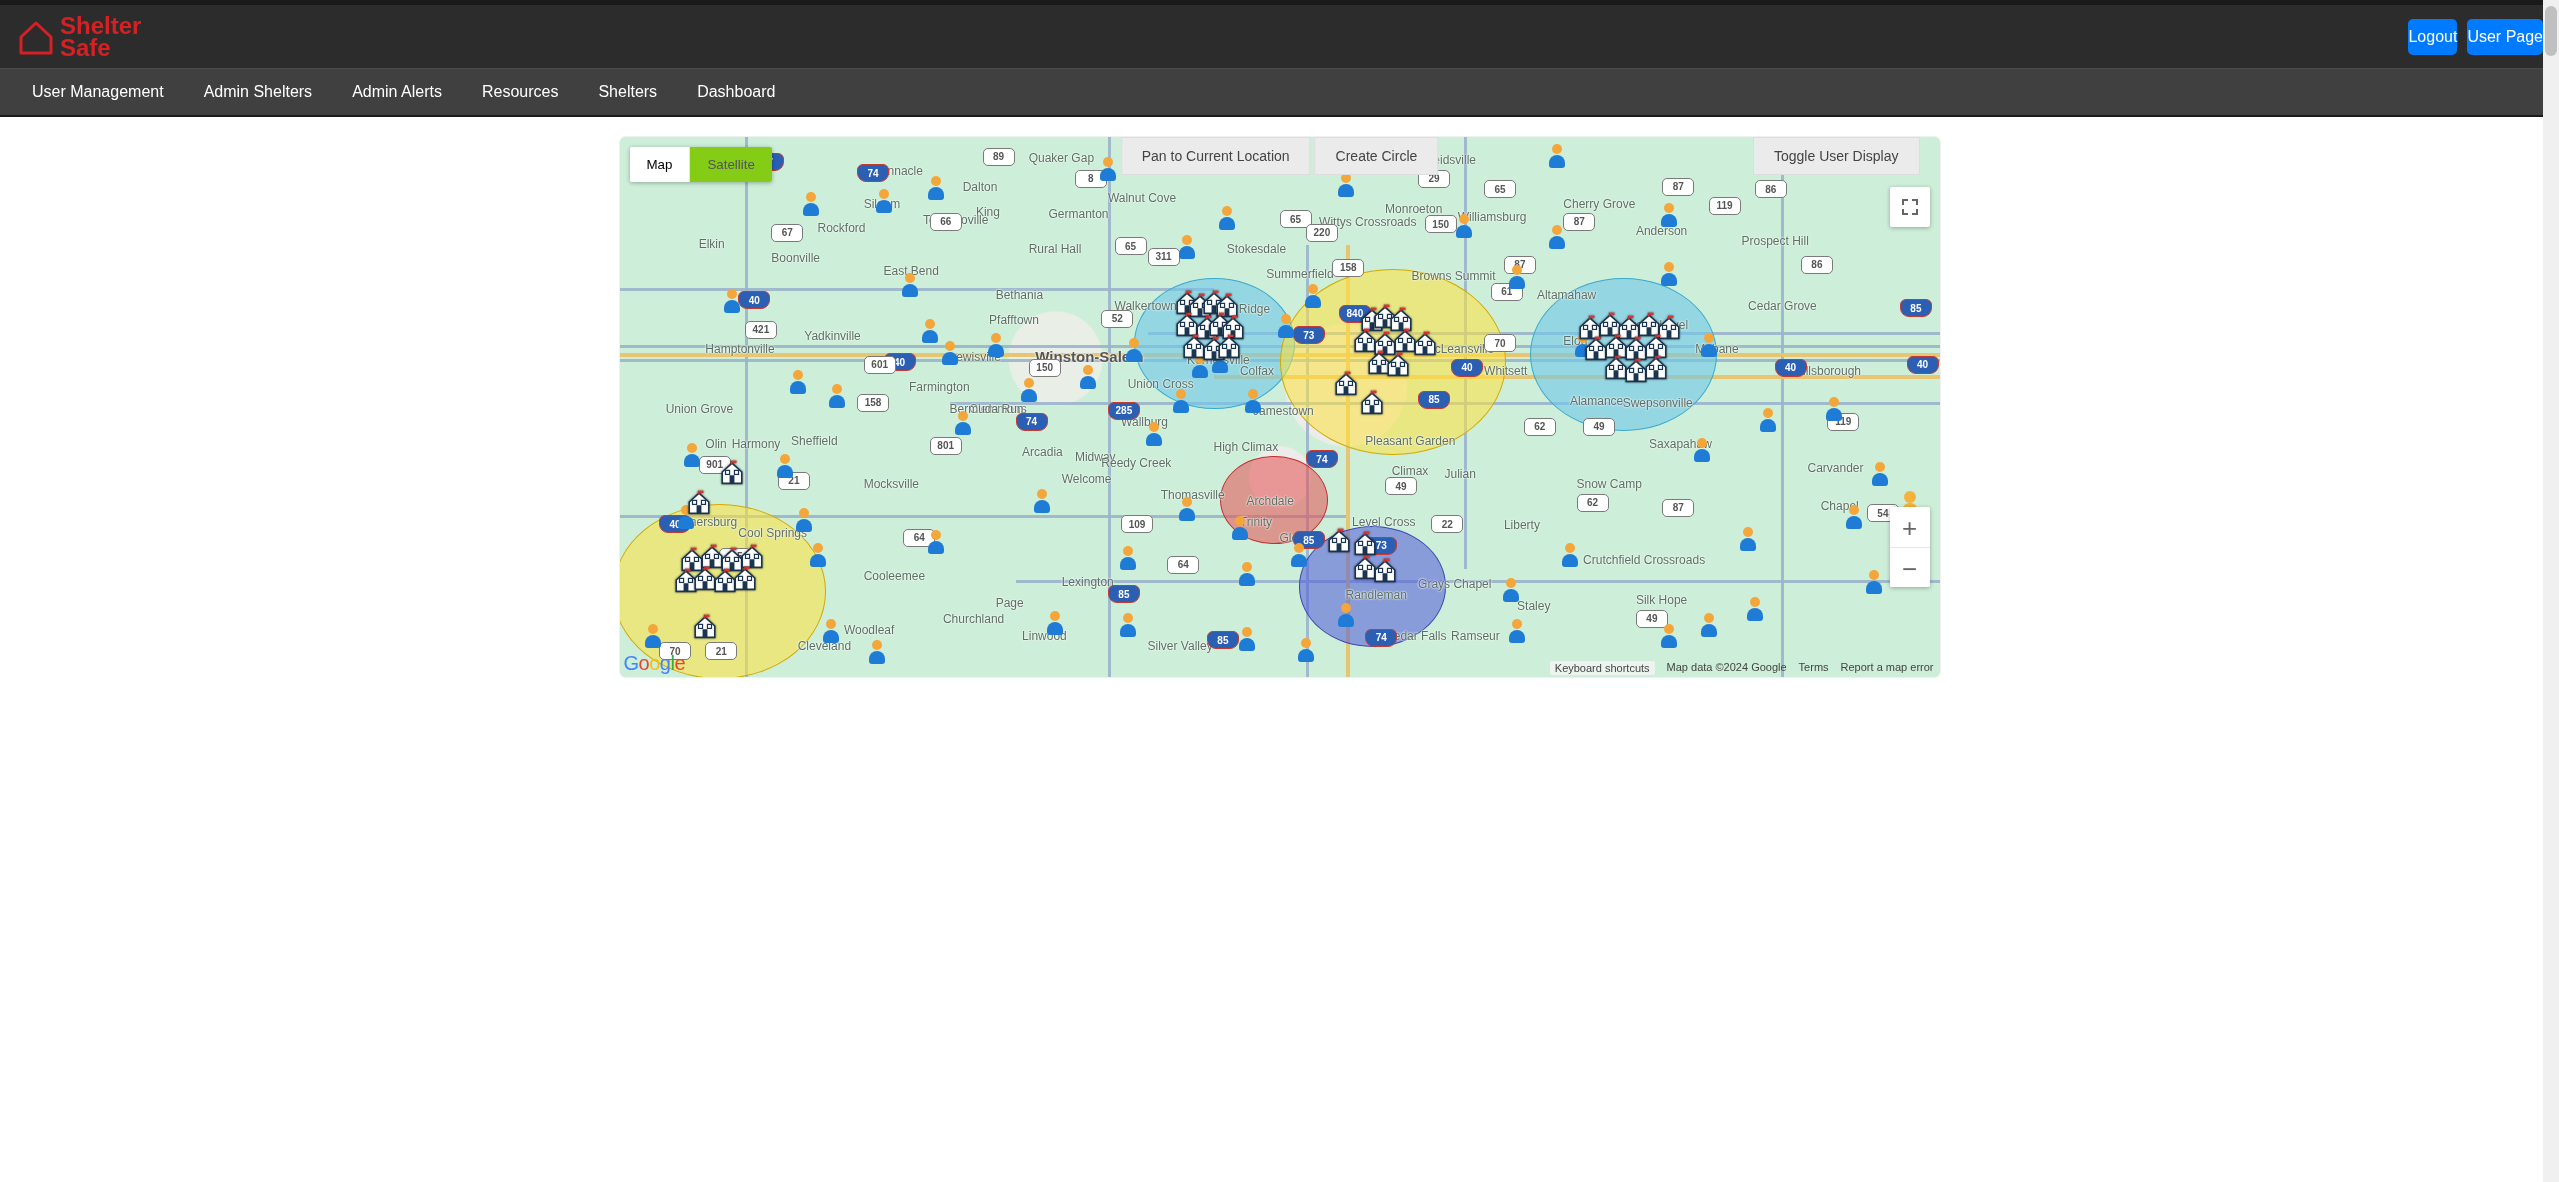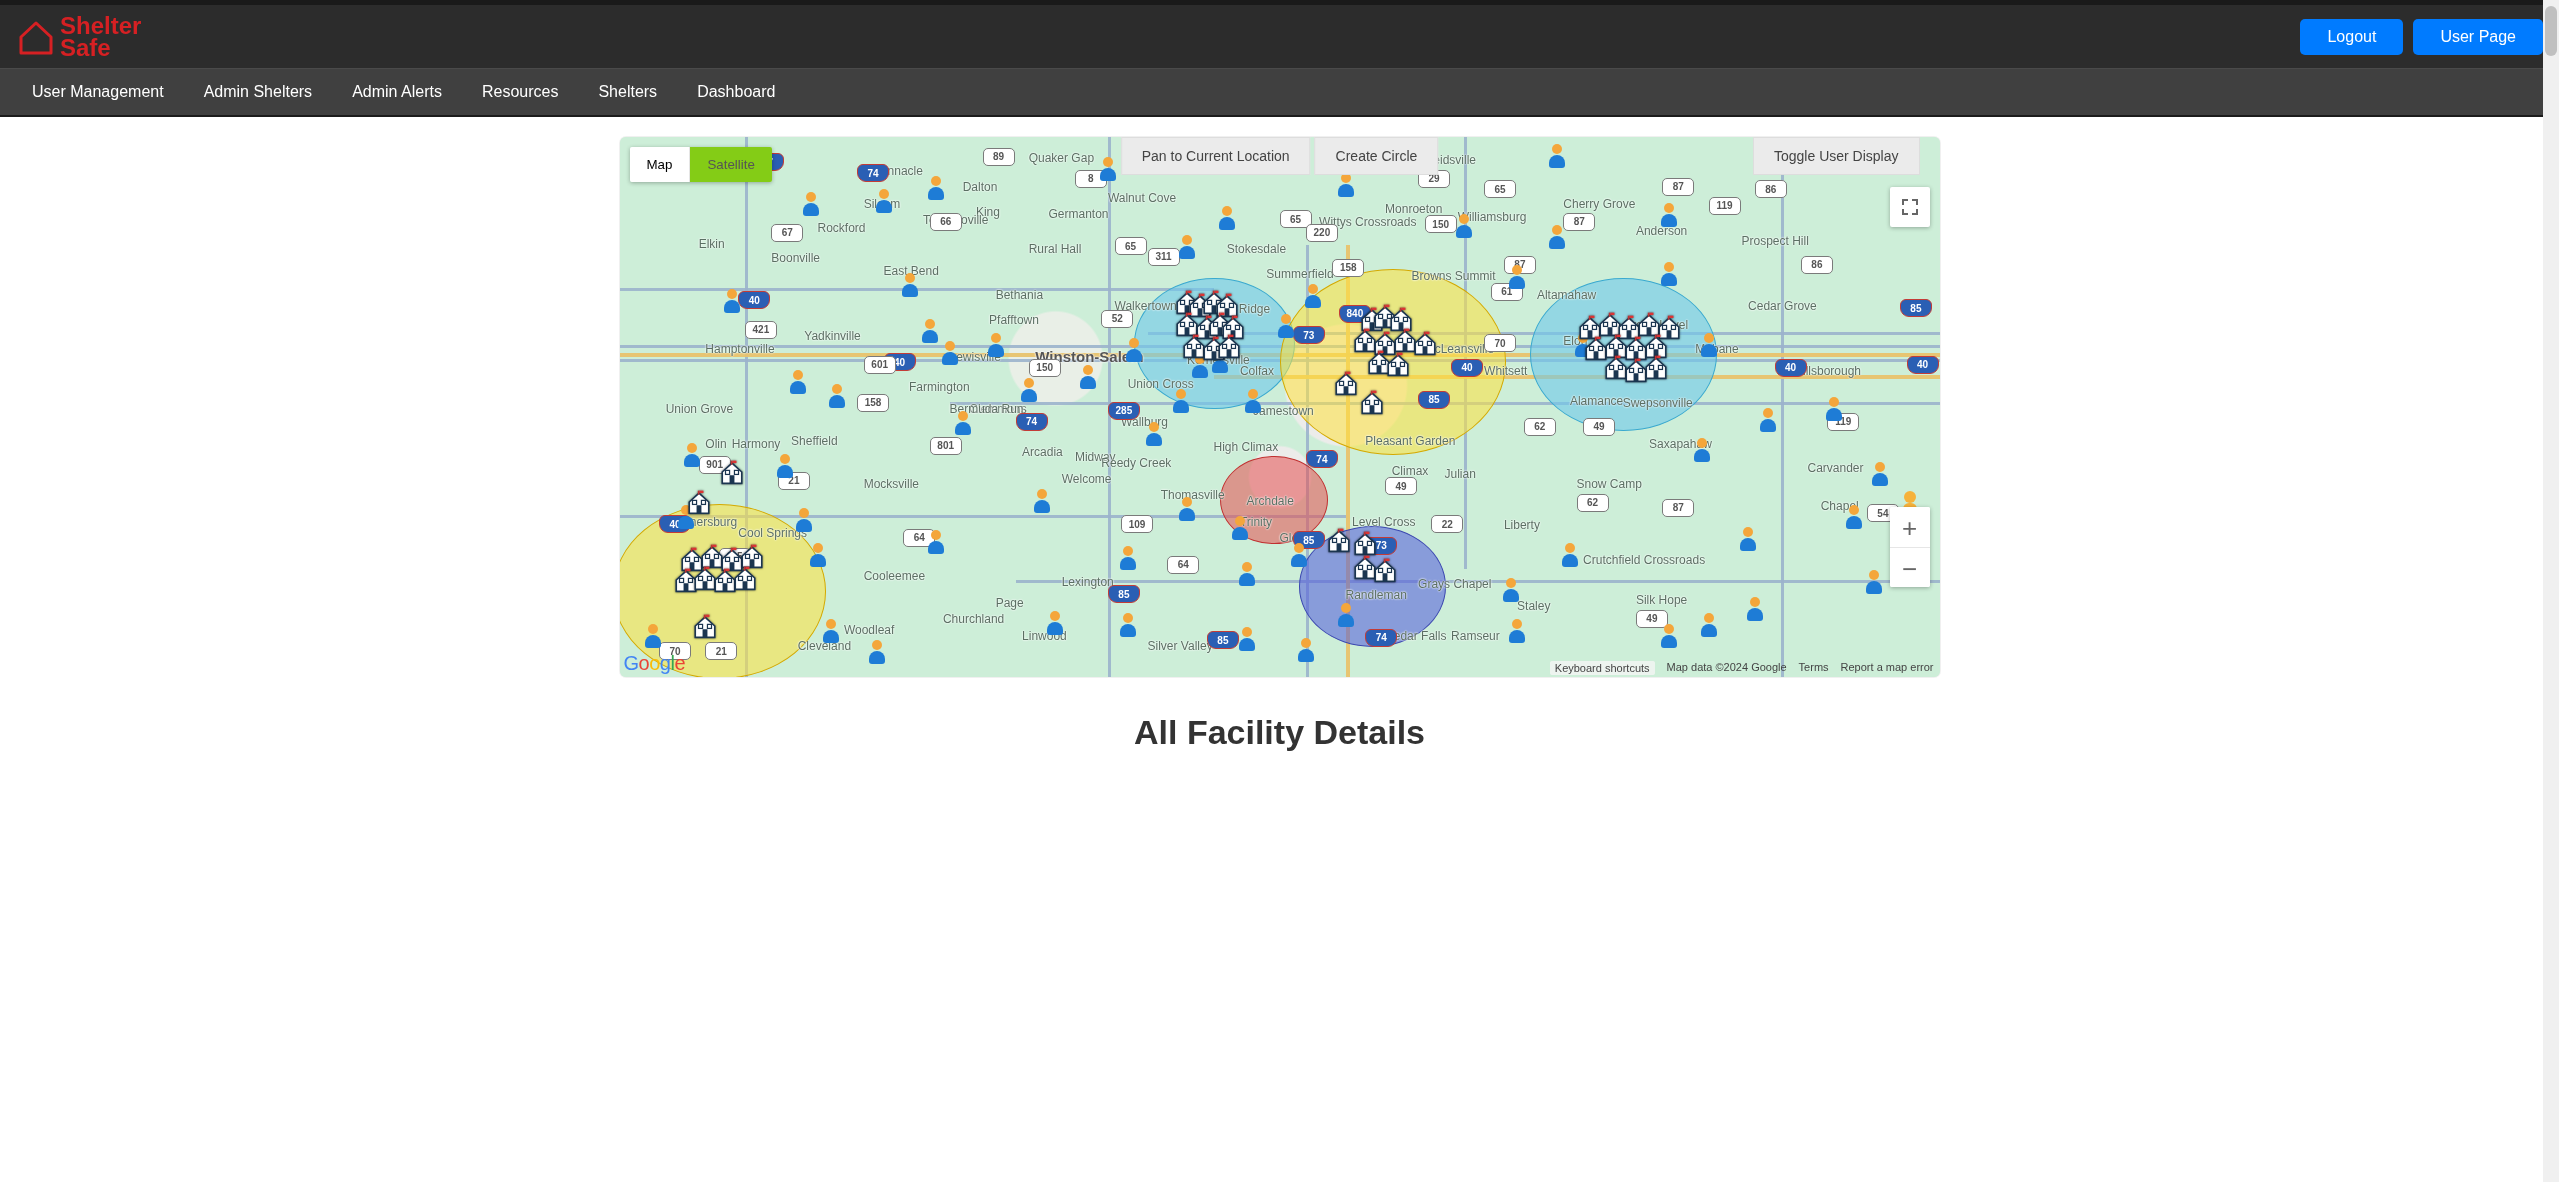--- a/index.html
+++ b/index.html
@@ -32,21 +32,21 @@
     line-height: 0.9;
   }
   .header-actions {
     display: flex;
     gap: 10px;
   }
   .btn-primary {
     background: #007bff;
     color: #fff;
     border: none;
-    padding: 9px 27px;
+    padding: 9px 0;
     border-radius: 5px;
     font-size: 16px;
     cursor: pointer;
   }
   
   .nav {
     background: #404040;
     display: flex;
     gap: 4px;
     padding: 0 14px;
@@ -1333,14 +1333,13 @@
 
     <div class="map-footer">
       <span class="kbd-shortcuts">Keyboard shortcuts</span>
       <span>Map data ©2024 Google</span>
       <span>Terms</span>
       <span>Report a map error</span>
     </div>
 
   </div>
 
-  <h2 class="section-title">All Facility Details</h2>
 </div>
 
 </body></html>

